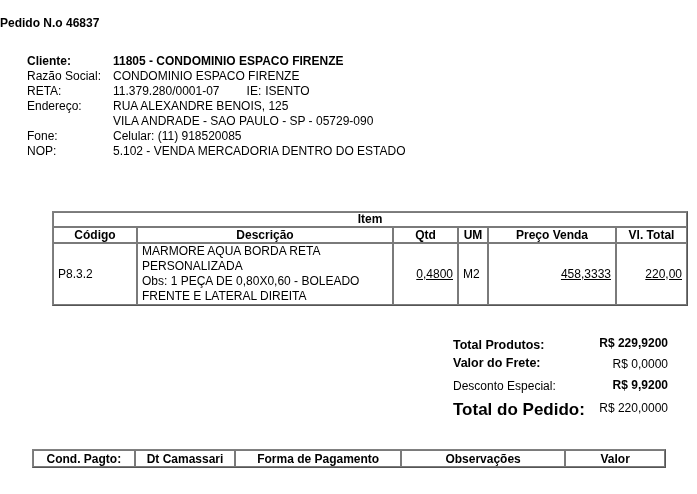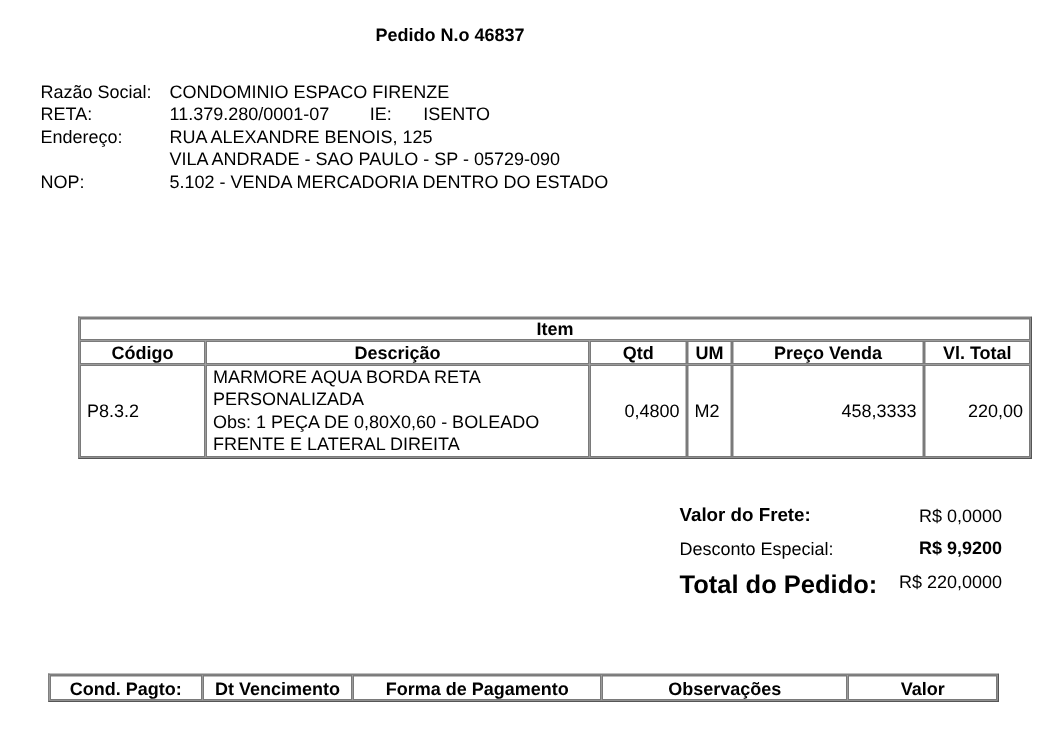--- a/index.html
+++ b/index.html
@@ -1,36 +1,36 @@
 <!DOCTYPE html>
 <html><head>
 <meta charset="utf-8">
 <style>
   html, body { margin:0; padding:0; background:#ffffff; }
   body { width:697px; height:494px; position:relative; overflow:hidden;
          font-family:"Liberation Sans", sans-serif; color:#000; font-size:12px; }
-  .title { position:absolute; left:0; width:600px; top:16px; text-align:center;
+  .title { position:absolute; left:0; width:600px; top:16px; text-align:left;
            font-weight:bold; font-size:12px; }
   .info { position:absolute; left:27px; top:54px; }
   .info-row { height:15px; line-height:15px; white-space:nowrap; font-size:12px; }
   .info-row .lbl { display:inline-block; width:86px; }
   .info-row .val { display:inline-block; }
   .bold { font-weight:bold; }
   .ie-lbl { display:inline-block; margin-left:27px; }
-  .ie-val { display:inline-block; margin-left:21px; }
+  .ie-val { display:inline-block; margin-left:4px; }
 
   table.grid { position:absolute; border-collapse:separate; border-spacing:0;
                border:1px solid #808080; border-right-color:#555; border-bottom-color:#555; }
   table.grid td, table.grid th { border:1px solid #7a7a7a; padding:0 4px; font-size:12px; }
   table.grid th { font-weight:bold; text-align:center; }
   .items { left:32px; top:211px; width:636px;margin-left:20px; }
   .items .item-hdr { height:15px; line-height:13px; }
   .items .col-hdr { height:16px; line-height:14px; }
   .items .row td { height:58px; vertical-align:middle; line-height:15px; }
-  .r { text-align:right; }
+  .r { text-align:right;text-decoration:underline; }
   .l { text-align:left; }
   .c { text-align:center; }
 
   .totals { position:absolute; left:453px; top:336px; width:215px; }
   .tot-row { position:relative; white-space:nowrap; }
   .tot-row .k { position:absolute; left:0; }
   .tot-row .v { position:absolute; right:0; }
   .tr1 { top:0; height:20px; }
   .tr1 .k { font-weight:bold; font-size:12.5px; top:2px; }
   .tr1 .v { font-weight:bold; font-size:12px; top:0; }
@@ -47,30 +47,36 @@
   .pay { left:32px; top:449px; width:634px; }
   .pay th, .pay td { height:15px; line-height:14px; }
 </style>
 </head>
 <body>
 
 <div class="title">Pedido N.o 46837</div>
 
 <div class="info">
   <div class="info-row">
+    <span class="lbl bold">Cliente:</span><span class="val bold">11805 - CONDOMINIO ESPACO FIRENZE</span>
+  </div>
+  <div class="info-row">
     <span class="lbl">Razão Social:</span><span class="val">CONDOMINIO ESPACO FIRENZE</span>
   </div>
   <div class="info-row">
     <span class="lbl">RETA:</span><span class="val">11.379.280/0001-07</span><span class="ie-lbl">IE:</span><span class="ie-val">ISENTO</span>
   </div>
   <div class="info-row">
     <span class="lbl">Endereço:</span><span class="val">RUA ALEXANDRE BENOIS, 125</span>
   </div>
   <div class="info-row">
     <span class="lbl"></span><span class="val">VILA ANDRADE - SAO PAULO - SP - 05729-090</span>
+  </div>
+  <div class="info-row">
+    <span class="lbl">Fone:</span><span class="val">Celular: (11) 918520085</span>
   </div>
   <div class="info-row">
     <span class="lbl">NOP:</span><span class="val">5.102 - VENDA MERCADORIA DENTRO DO ESTADO</span>
   </div>
 </div>
 
 <table class="grid items">
   <colgroup>
     <col style="width:84px">
       <col style="width:256px">
@@ -101,20 +107,24 @@
     </td>
     <td class="r">0,4800</td>
     <td class="l">M2</td>
     <td class="r">458,3333</td>
     <td class="r">220,00</td>
   </tr>
 </tbody>
   </table>
 
 <div class="totals">
+  <div class="tot-row tr1">
+    <span class="k">Total Produtos:</span>
+    <span class="v">R$ 229,9200</span>
+  </div>
   <div class="tot-row tr2">
     <span class="k">Valor do Frete:</span>
     <span class="v">R$ 0,0000</span>
   </div>
   <div class="tot-row tr3">
     <span class="k">Desconto Especial:</span>
     <span class="v">R$ 9,9200</span>
   </div>
   <div class="tot-row tr4">
     <span class="k">Total do Pedido:</span>
@@ -126,19 +136,19 @@
   <colgroup>
     <col style="width:102px">
       <col style="width:101px">
       <col style="width:166px">
       <col style="width:165px">
       <col style="width:100px">
   </colgroup>
   <tbody>
       <tr>
     <th class="c">Cond. Pagto:</th>
-    <th class="c">Dt Vencimento</th>
+    <th class="c">Dt Camassari</th>
     <th class="l">Forma de Pagamento</th>
     <th class="l">Observações</th>
     <th class="c">Valor</th>
   </tr>
 </tbody>
   </table>
 
 </body></html>

